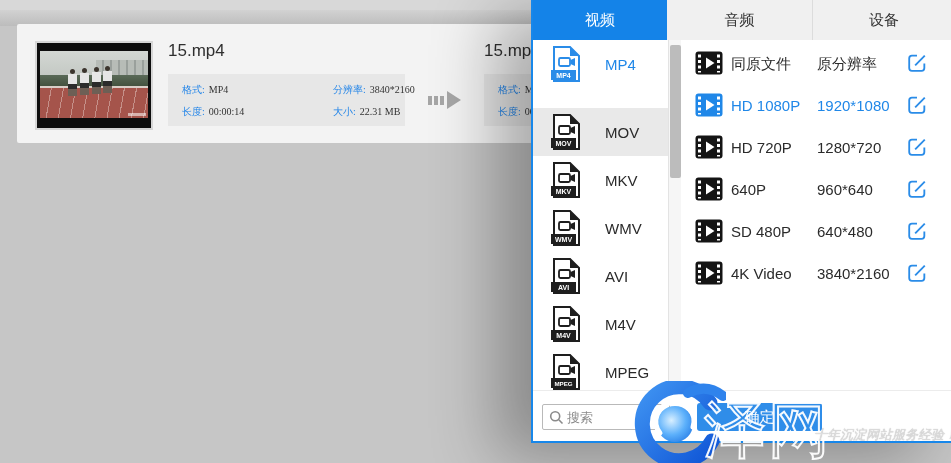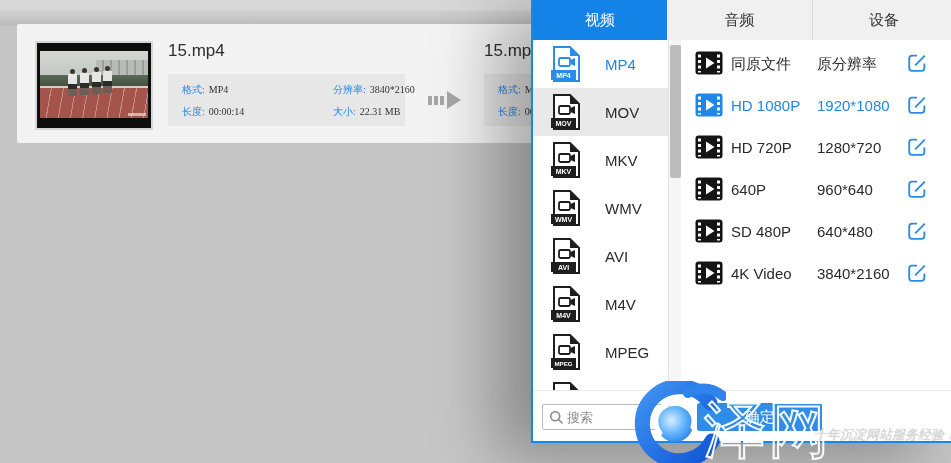--- a/index.html
+++ b/index.html
@@ -61,21 +61,21 @@
   .tabbar { position:absolute; left:0; top:0; right:0; height:40px; display:flex; background:#f0f0f0; }
   .tab { display:flex; align-items:center; justify-content:center; font-size:15px; color:#333; }
   .tab-video  { width:134px; background:#1483e8; color:#fff; }
   .tab-audio  { width:145px; }
   .tab-device { flex:1; border-left:1px solid #dcdcdc; }
 
   .dlg-body { position:absolute; left:0; top:40px; right:0; height:350px; display:flex; }
 
   .format-col { width:135px; overflow:hidden; background:#fff; }
   .format-row { position:relative; height:48px; cursor:pointer; }
-  .format-row.hovered { background:#e9e9e9; }
+  .format-row.hovered { background:#e9e9e9;margin-top:20px; }
   .fmt-icon { position:absolute; left:16px; top:4px; color:#1e1e1e; }
   .format-row.selected .fmt-icon { color:#2a8ce8; }
   .fmt-label { position:absolute; left:72px; top:16px; font-size:15px; color:#2a2a2a; }
   .format-row.selected .fmt-label { color:#1f87e8; }
 
   .scrollbar { width:13px; background:#f6f6f6; border-left:1px solid #e3e3e3; position:relative; }
   .sb-thumb { position:absolute; left:1px; top:5px; width:11px; height:133px; background:#bcbcbc; border-radius:2px; }
 
   .quality-col { flex:1; position:relative; background:#fff; }
   .quality-row { position:absolute; left:0; right:0; height:42px; cursor:pointer; }

